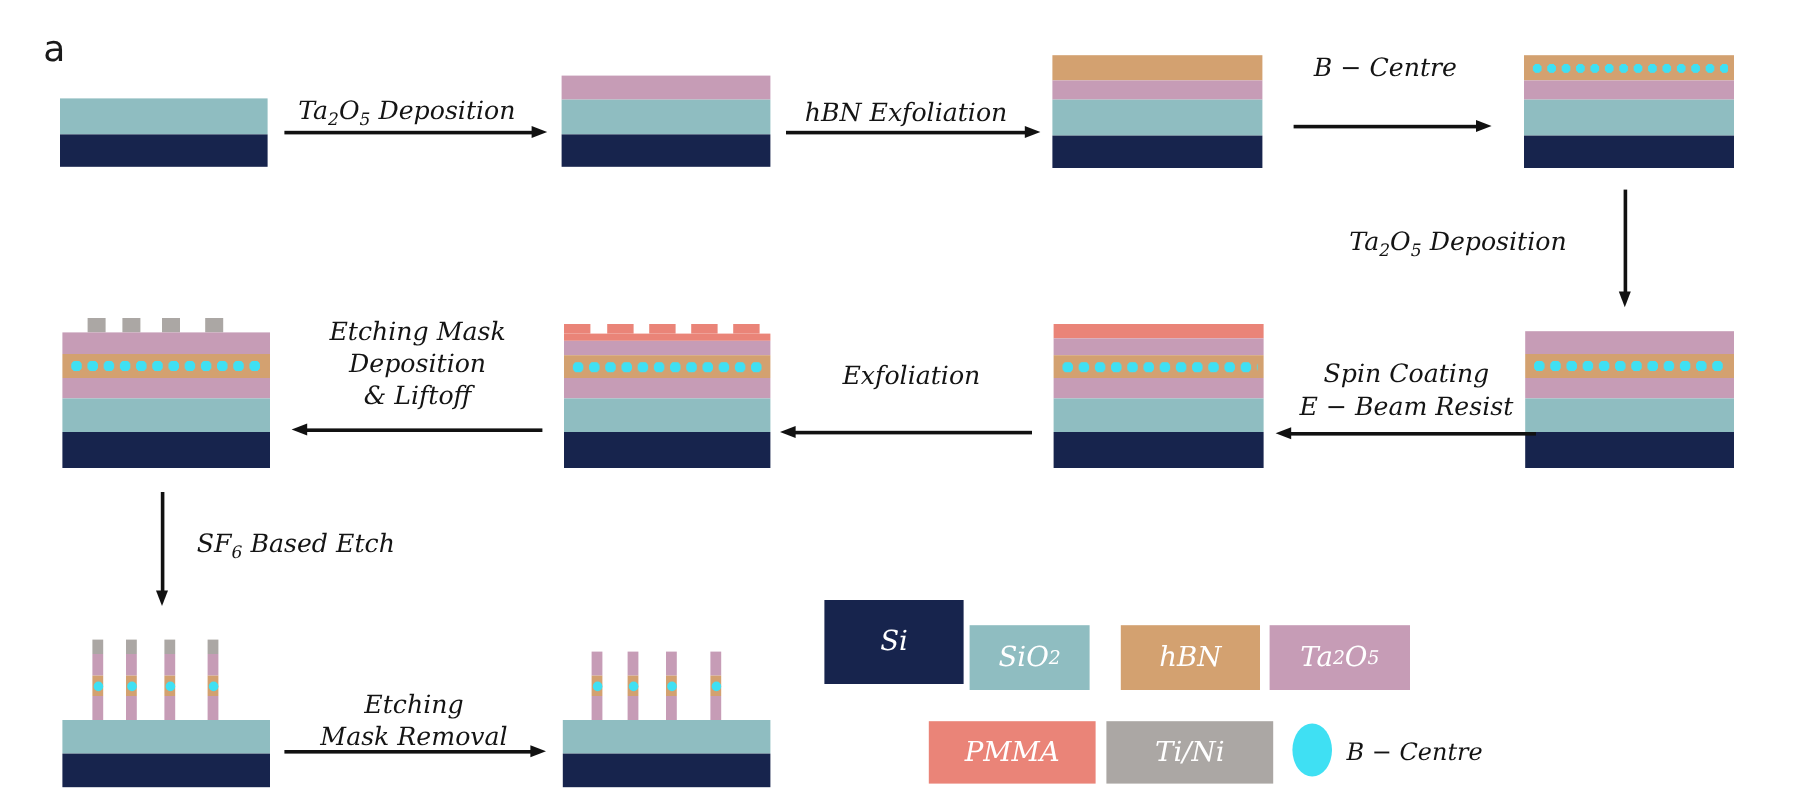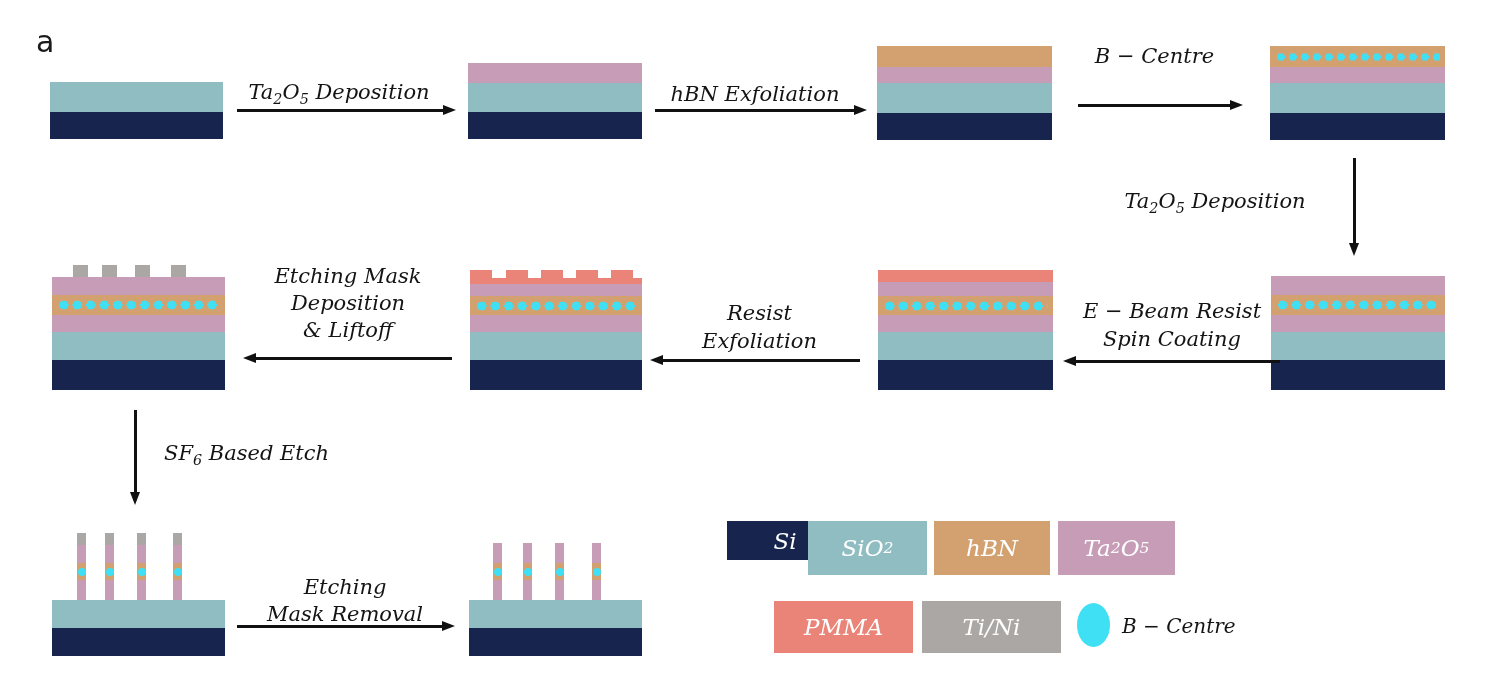--- a/index.html
+++ b/index.html
@@ -103,38 +103,37 @@
     <div class="layer c-hbn" style="height:20px;">
       <div class="dots"></div>
     </div>
     <div class="layer c-ta2o5" style="height:17px;"></div>
     <div class="layer c-sio2" style="height:28px;"></div>
     <div class="layer c-si" style="height:30px;"></div>
   </div>
 
   <div class="arrow h left" style="left:1075px;top:360px;width:205px;"></div>
   <div class="albl" style="left:1053px;top:297px;width:238px;line-height:28px;">
+    <div>Spin Coating</div>
     <div>E − Beam Resist</div>
-    <div>Spin Coating</div>
   </div>
 
   <div class="stack" style="left:878px;top:270px;width:175px;">
     <div class="layer c-pmma" style="height:12px;"></div>
     <div class="layer c-ta2o5" style="height:14px;"></div>
     <div class="layer c-hbn" style="height:19px;">
       <div class="dots"></div>
     </div>
     <div class="layer c-ta2o5" style="height:17px;"></div>
     <div class="layer c-sio2" style="height:28px;"></div>
     <div class="layer c-si" style="height:30px;"></div>
   </div>
 
   <div class="arrow h left" style="left:662px;top:359px;width:198px;"></div>
   <div class="albl" style="left:652px;top:299px;width:215px;line-height:28px;">
-    <div>Resist</div>
     <div>Exfoliation</div>
   </div>
 
   <div class="stack" style="left:470px;top:270px;width:172px;">
     <div class="teeth-row" style="height:14px;">
       <div class="tooth c-pmma" style="left:0;width:22px;height:8px;"></div>
       <div class="tooth c-pmma" style="left:36px;width:22px;height:8px;"></div>
       <div class="tooth c-pmma" style="left:71px;width:22px;height:8px;"></div>
       <div class="tooth c-pmma" style="left:106px;width:22px;height:8px;"></div>
       <div class="tooth c-pmma" style="left:141px;width:22px;height:8px;"></div>
@@ -246,24 +245,24 @@
       <div class="pseg c-ta2o5" style="height:20px;"></div>
       <div class="pseg c-hbn" style="height:17px;">
           <div class="pdot"></div>
         </div>
       <div class="pseg c-ta2o5" style="height:20px;"></div>
     </div>
     <div class="c-sio2" style="position:absolute;left:0;top:57px;width:100%;height:28px;"></div>
     <div class="c-si" style="position:absolute;left:0;top:85px;width:100%;height:28px;"></div>
   </div>
 
-  <div class="lg-blk c-si" style="left:687px;top:521px;width:116px;height:39px;margin-left:40px;">
+  <div class="lg-blk c-si" style="left:687px;top:500px;width:116px;height:70px;">
     <span>Si</span>
   </div>
-  <div class="lg-blk c-sio2" style="left:808px;top:521px;width:119px;height:54px;">
+  <div class="lg-blk c-sio2" style="left:808px;top:521px;width:100px;height:54px;">
     <span>SiO</span>
       <sub>2</sub>
   </div>
   <div class="lg-blk c-hbn" style="left:934px;top:521px;width:116px;height:54px;">
     <span>hBN</span>
   </div>
   <div class="lg-blk c-ta2o5" style="left:1058px;top:521px;width:117px;height:54px;">
     <span>Ta</span>
       <sub>2</sub>
       <span>O</span>

